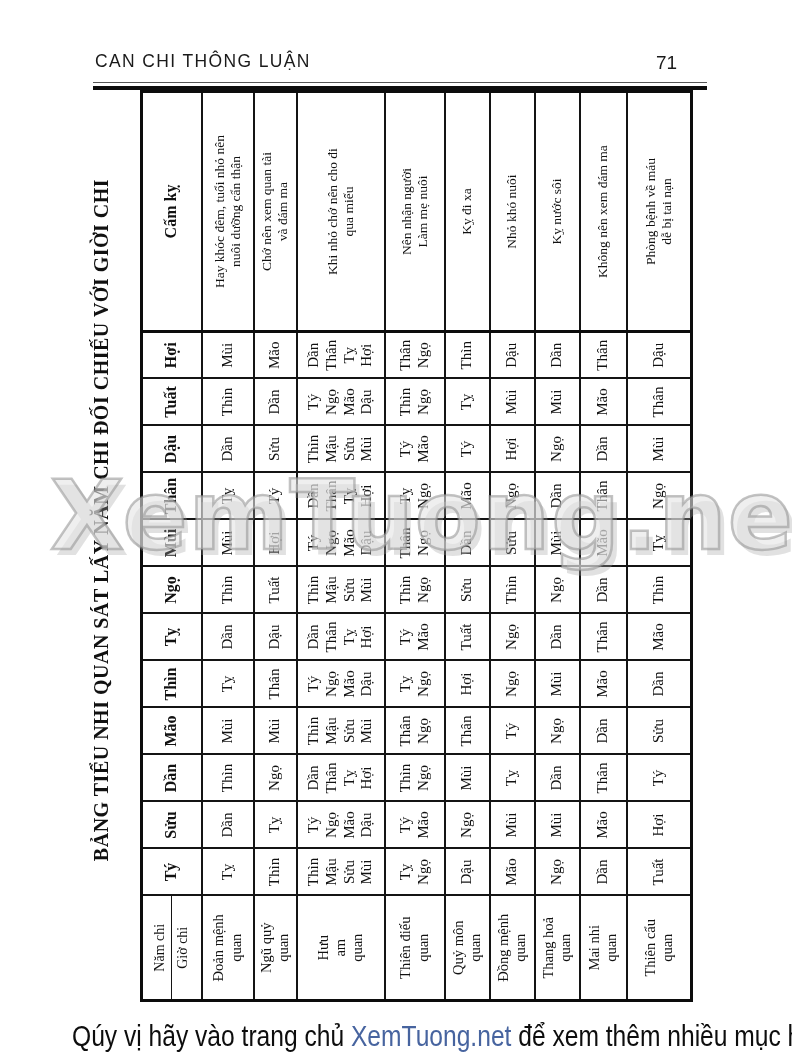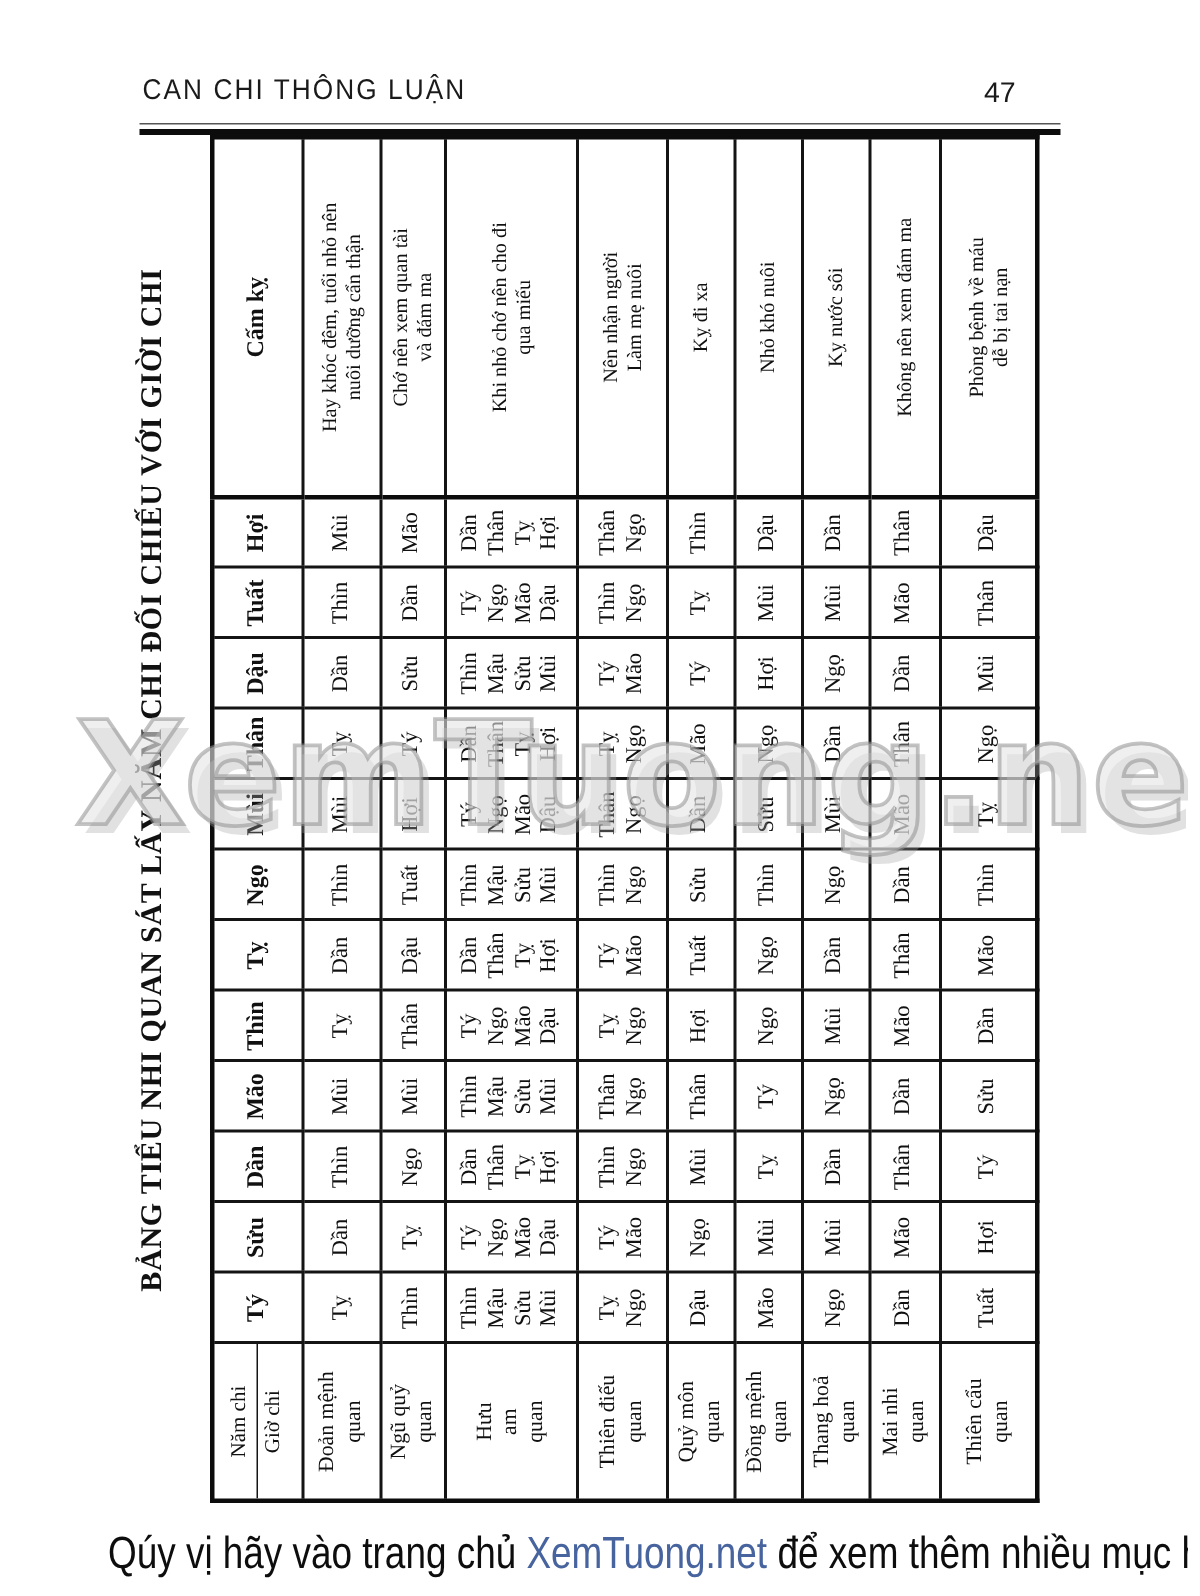--- a/index.html
+++ b/index.html
@@ -73,21 +73,21 @@
     font-family:"Liberation Sans",sans-serif; font-size:30px; color:#0d0d0d;
     transform:scaleX(.82); transform-origin:center; white-space:nowrap;
   }
 </style>
 </head>
 <body>
 
 <div id="page">
 
   <div id="running-title">CAN CHI THÔNG LUẬN</div>
-  <div id="page-number">47</div>
+  <div id="page-number">71</div>
   <div class="rule-thin"></div>
   <div class="rule-thick"></div>
 
   <div id="title-v">BẢNG TIỂU NHI QUAN SÁT LẤY NĂM CHI ĐỐI CHIẾU VỚI GIỜI CHI</div>
 
   <div id="table-wrap">
     <table id="main-table">
       <colgroup id="main-cols">
           <col class="col-label">
           <col class="col-branch">

